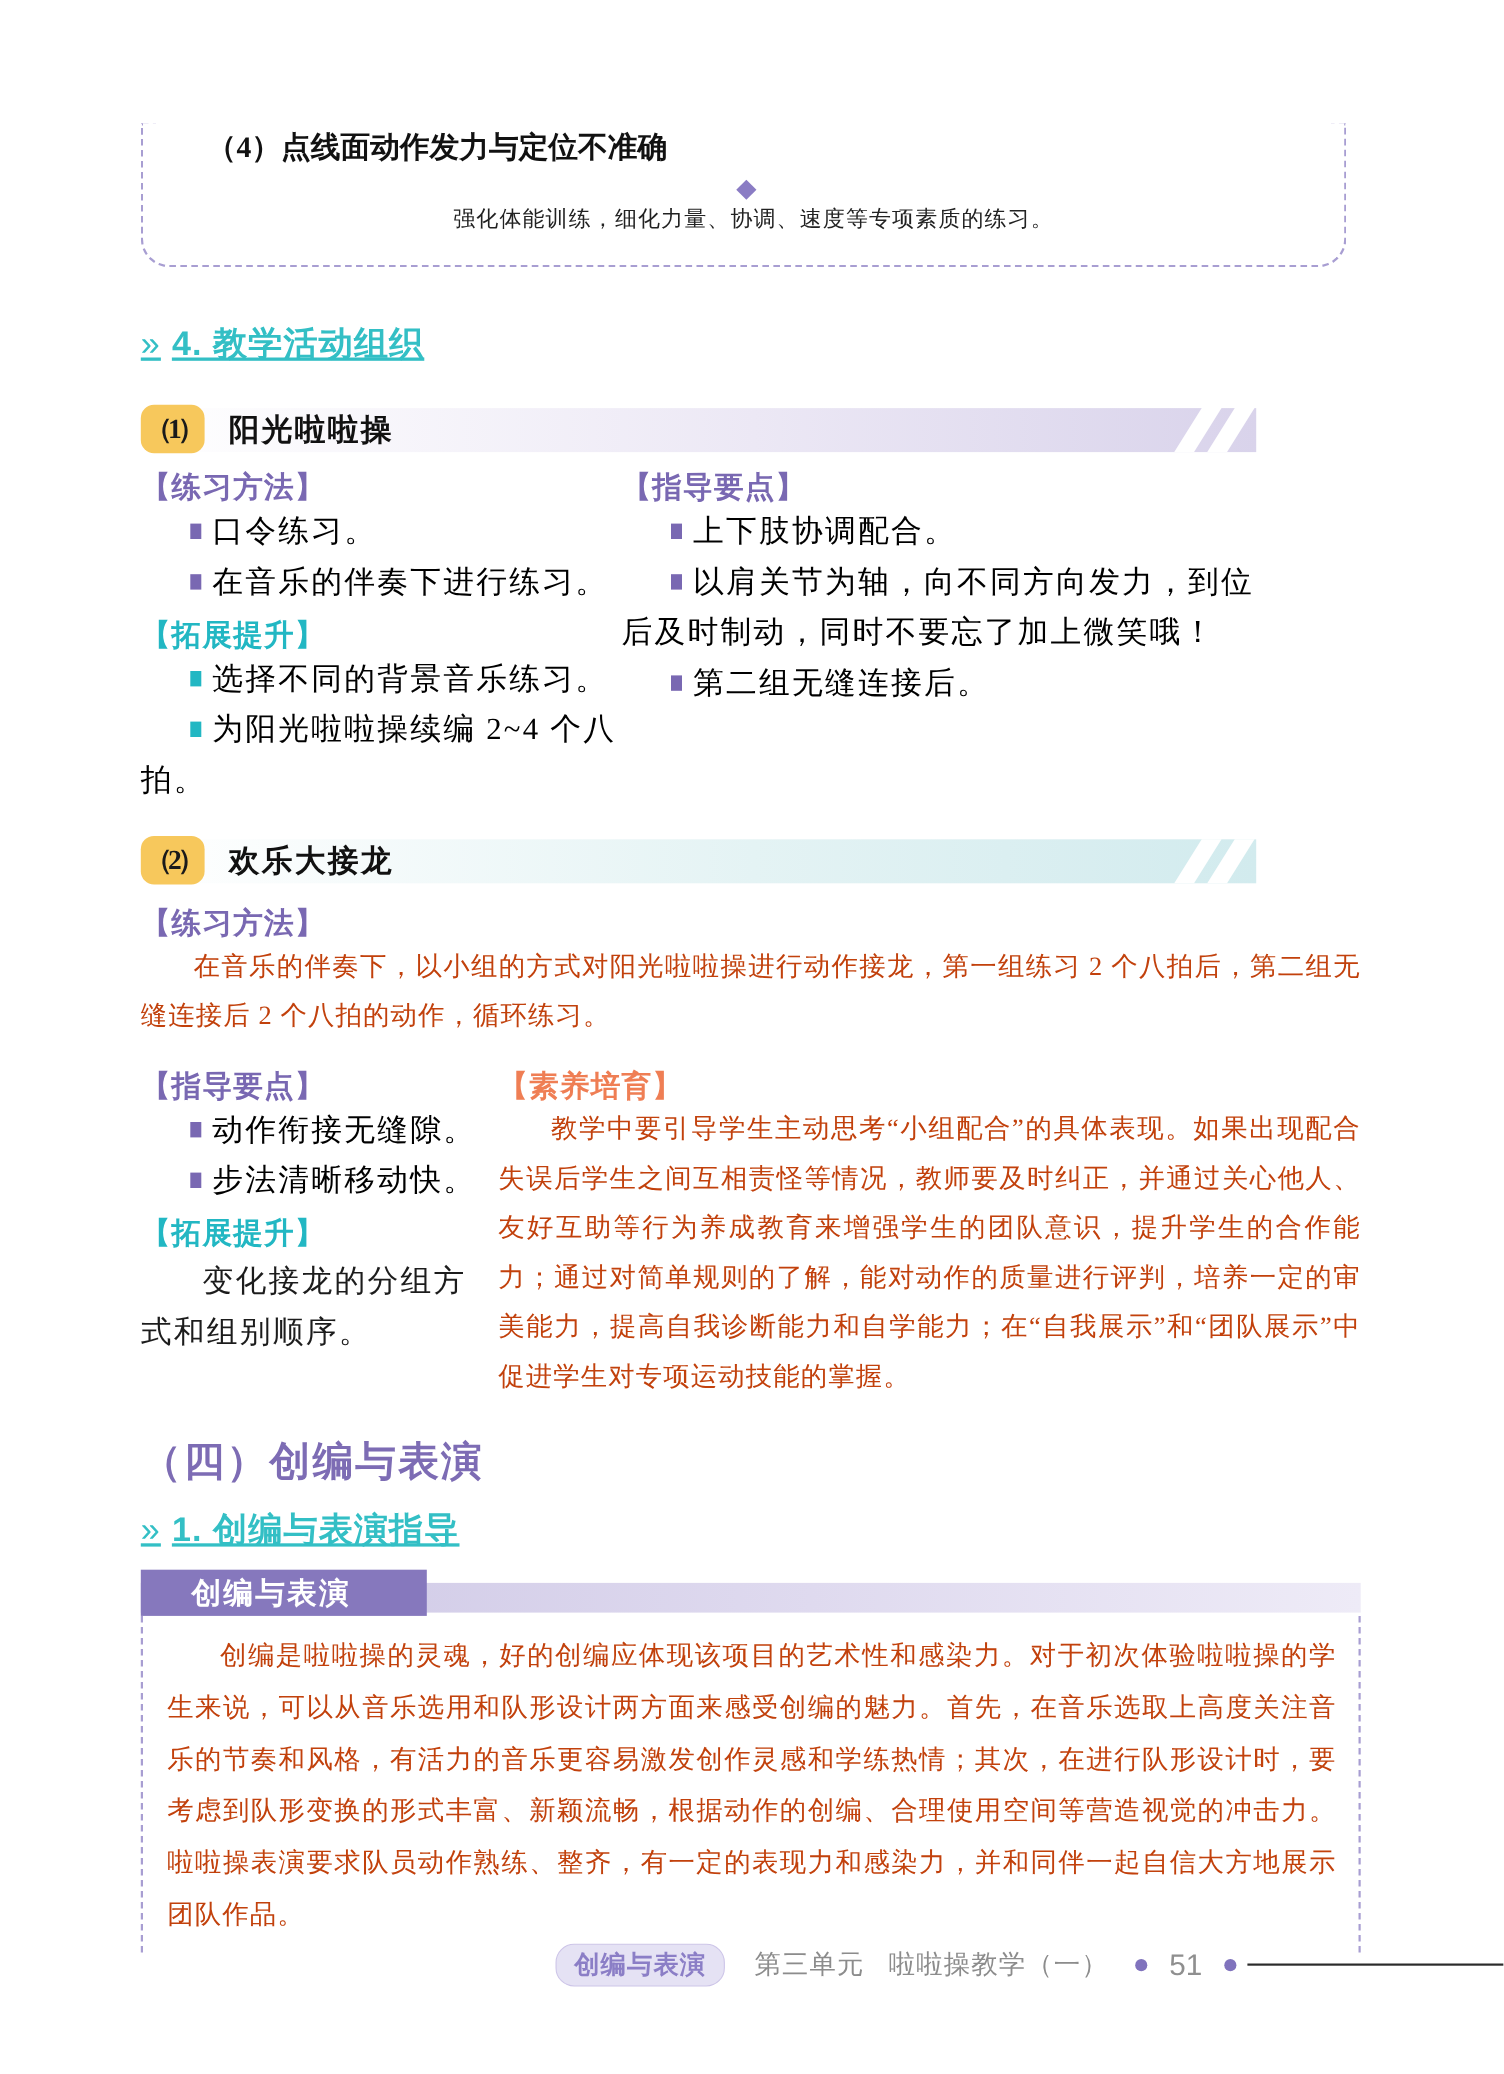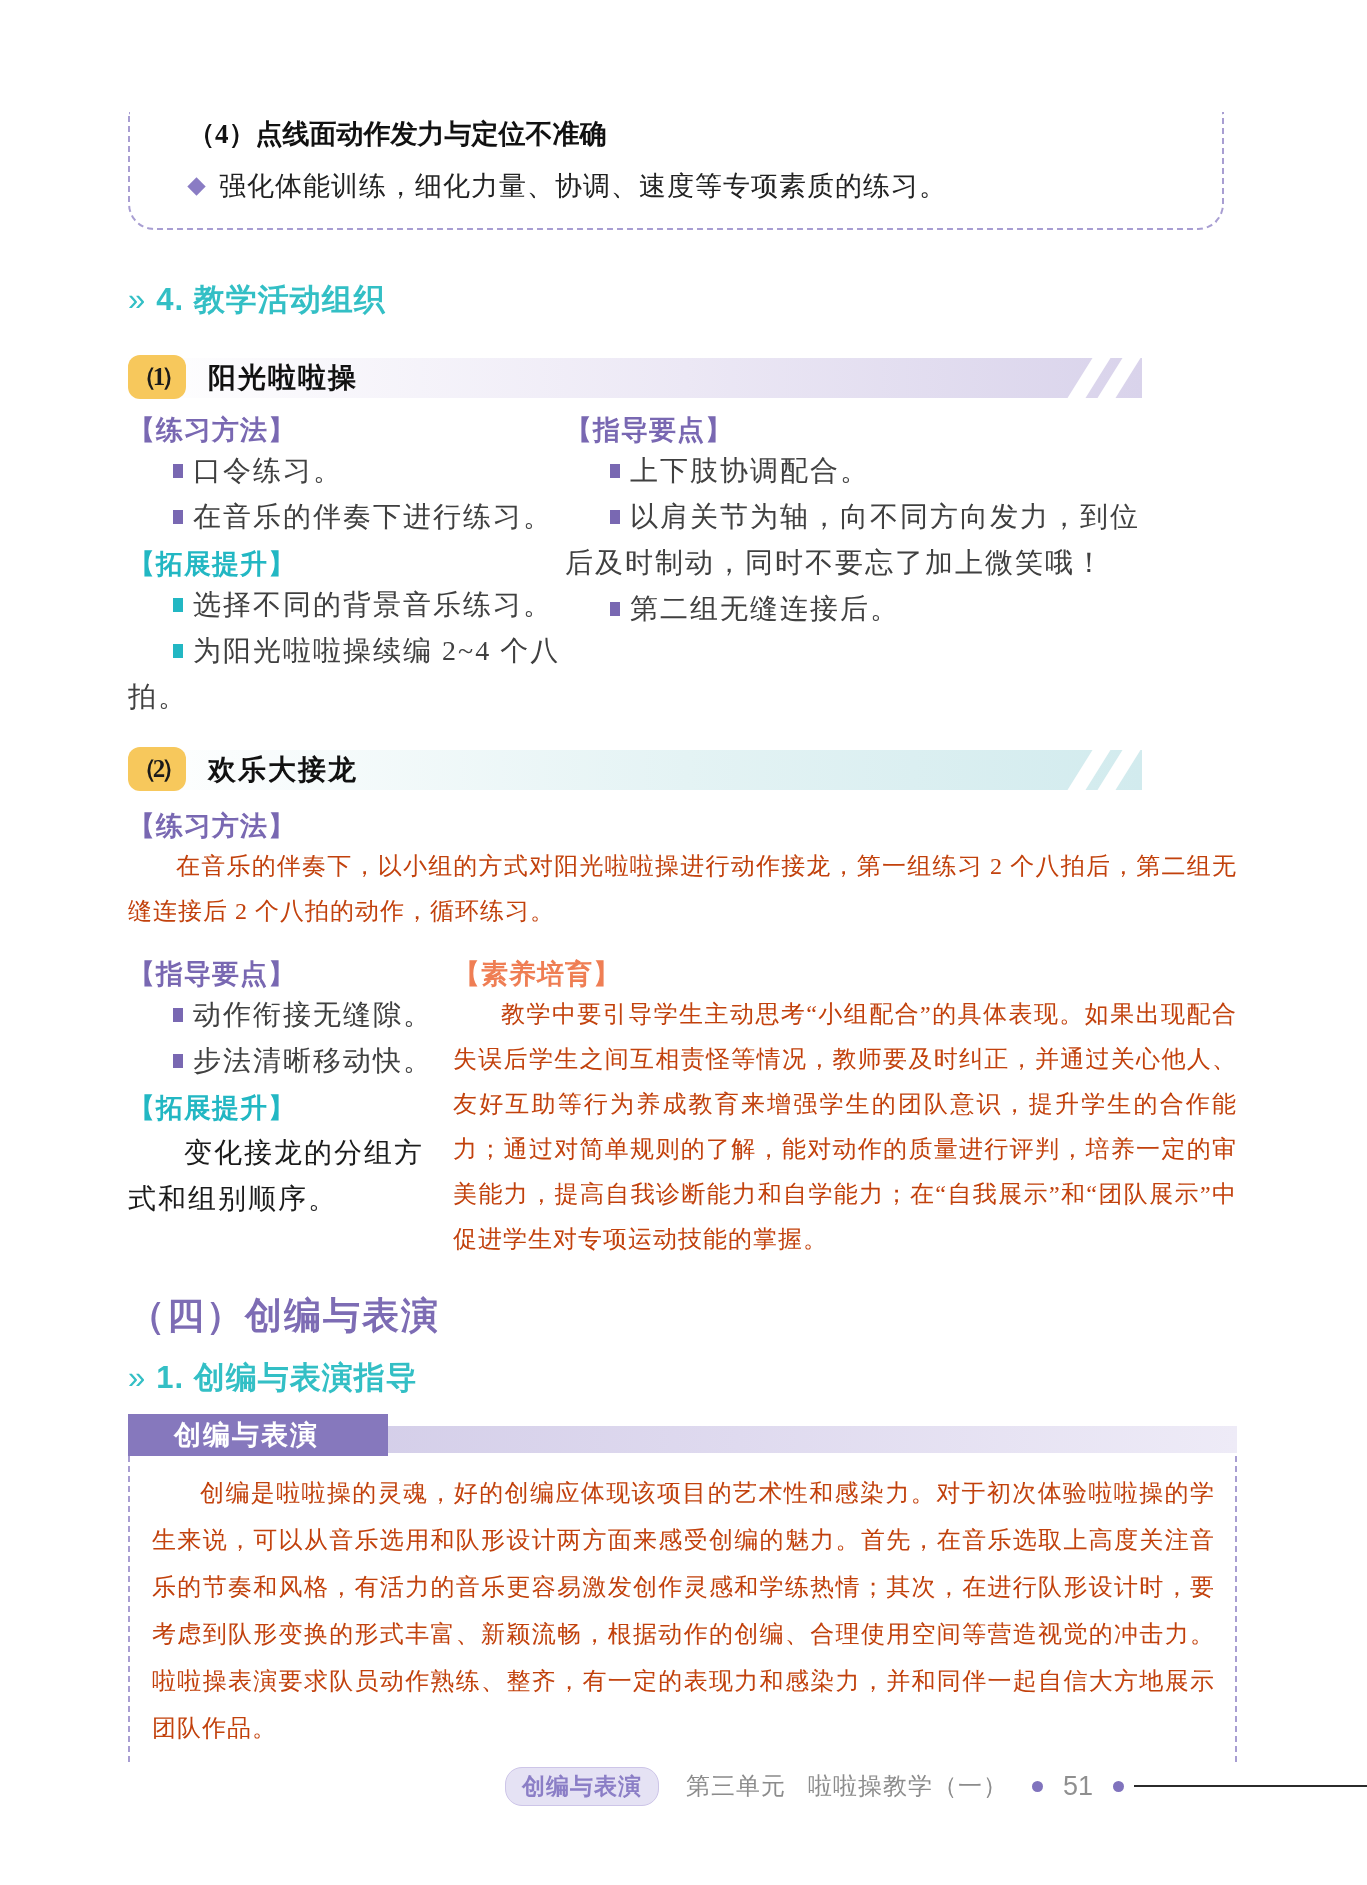--- a/index.html
+++ b/index.html
@@ -18,32 +18,33 @@
     border-bottom:2px dashed #a89ed2;
     border-bottom-left-radius:26px;
     border-bottom-right-radius:26px;
     padding:2px 40px 22px 58px;
   }
   .carry-title {
     font-weight:bold; font-size:27px; line-height:40px; color:#111;
   }
   .carry-bullet {
     display:flex; align-items:center; margin-top:12px;
-    font-size:27px; line-height:40px; letter-spacing:1px;
+    font-size:20px; line-height:40px; letter-spacing:1px;flex-direction:column;
   }
   .diamond {
     display:inline-block; width:13px; height:13px; background:#8a7cc4;
     transform:rotate(45deg); margin:0 16px 0 2px; flex:0 0 auto;
   }
   
   .teal-head {
     margin:48px 0 0 128px;
     font-family:"Liberation Sans","DejaVu Sans",sans-serif;
     font-weight:bold; font-size:31px; line-height:44px; color:#33bfc5;
     letter-spacing:1px;
+    text-decoration:underline;
   }
   .teal-head .mark { font-weight:normal; margin-right:10px; }
   
   .act-bar {
     position:relative; margin:36px 0 0 128px; width:1014px; height:40px;
     display:flex; align-items:center;
   }
   .act-bar .bar-bg { position:absolute; inset:0; }
   .bar-purple .bar-bg { background:linear-gradient(90deg,#ffffff 0%,#ece8f5 55%,#d9d3eb 100%); }
   .bar-teal   .bar-bg { background:linear-gradient(90deg,#ffffff 0%,#e4f3f4 55%,#d2ebee 100%); }
@@ -66,21 +67,21 @@
   
   .lbl {
     font-family:"Liberation Sans","DejaVu Sans",sans-serif;
     font-weight:bold; font-size:27px; line-height:36px; letter-spacing:1px;
   }
   .lbl-purple { color:#7968b2; }
   .lbl-teal   { color:#22b7c3; }
   .lbl-orange { color:#ef7e54; }
   
   .bullet-item {
-    font-size:28px; line-height:46px; letter-spacing:2px; color:#404040;
+    font-size:28px; line-height:46px; letter-spacing:2px; color:#000000;
     text-indent:45px;
   }
   .sq {
     display:inline-block; width:10px; height:14px; margin-right:10px;
     vertical-align:baseline; position:relative; top:-2px;
   }
   .sq-purple { background:#7968b2; }
   .sq-teal   { background:#22b7c3; }
   
   .grid1 {

